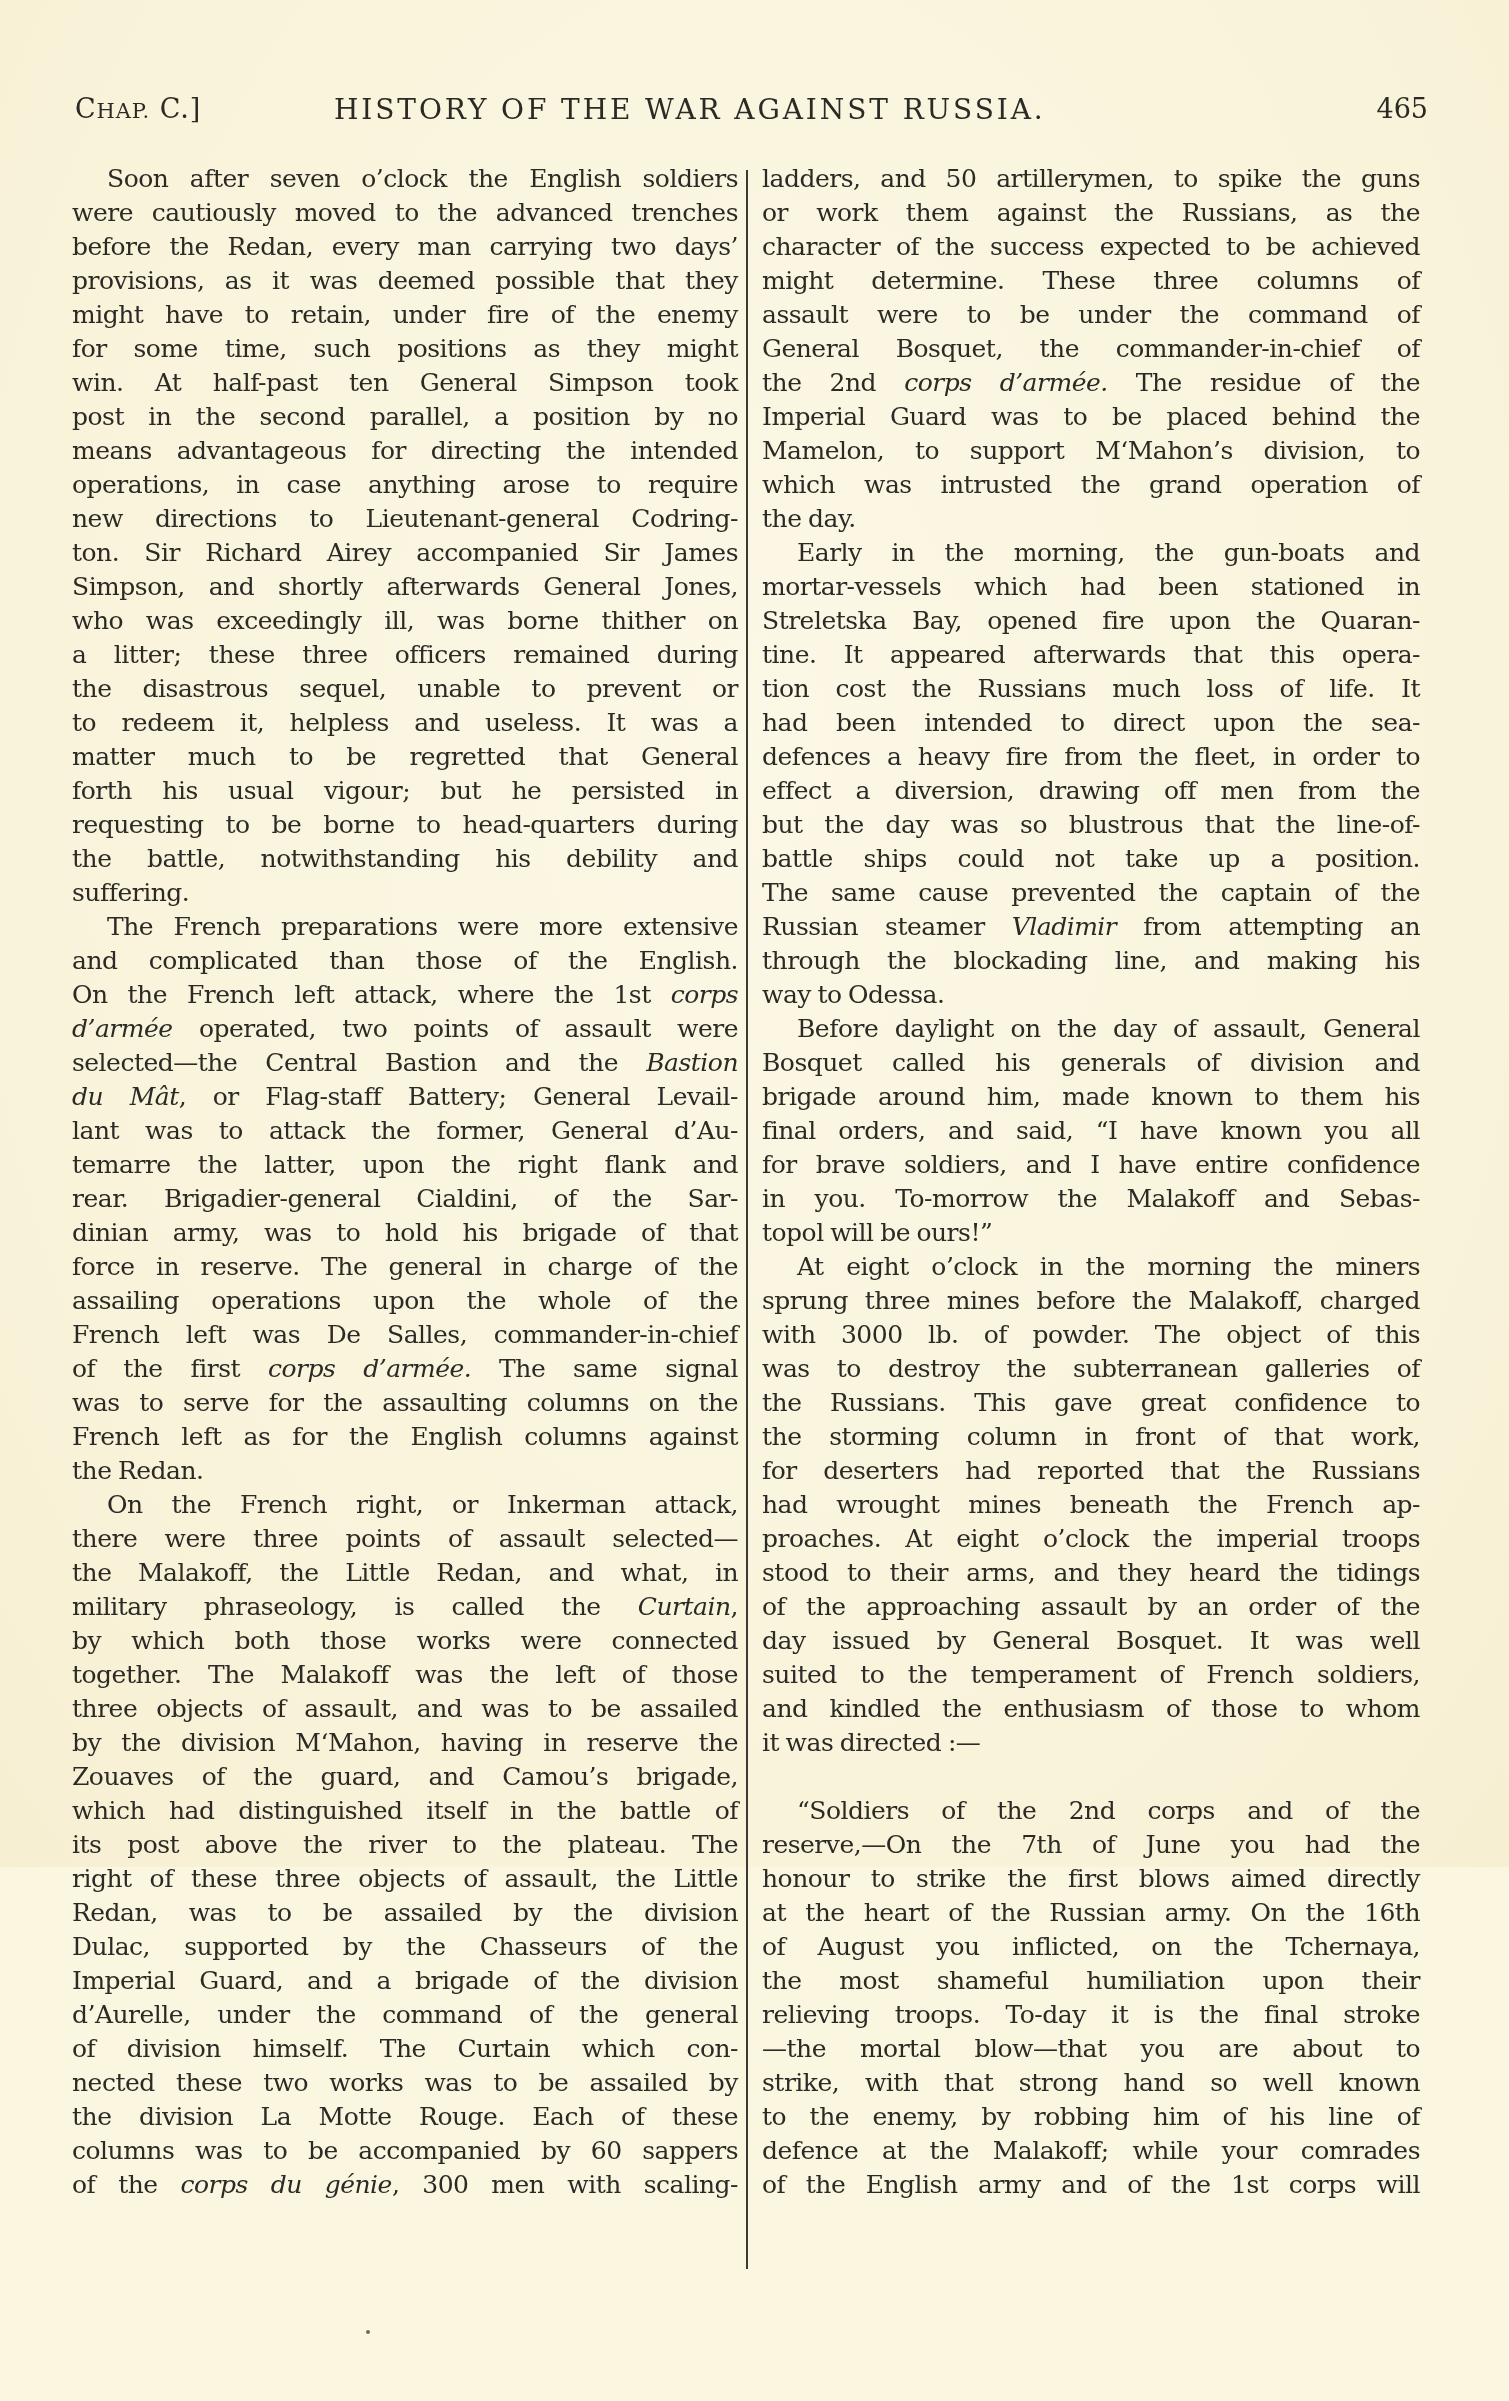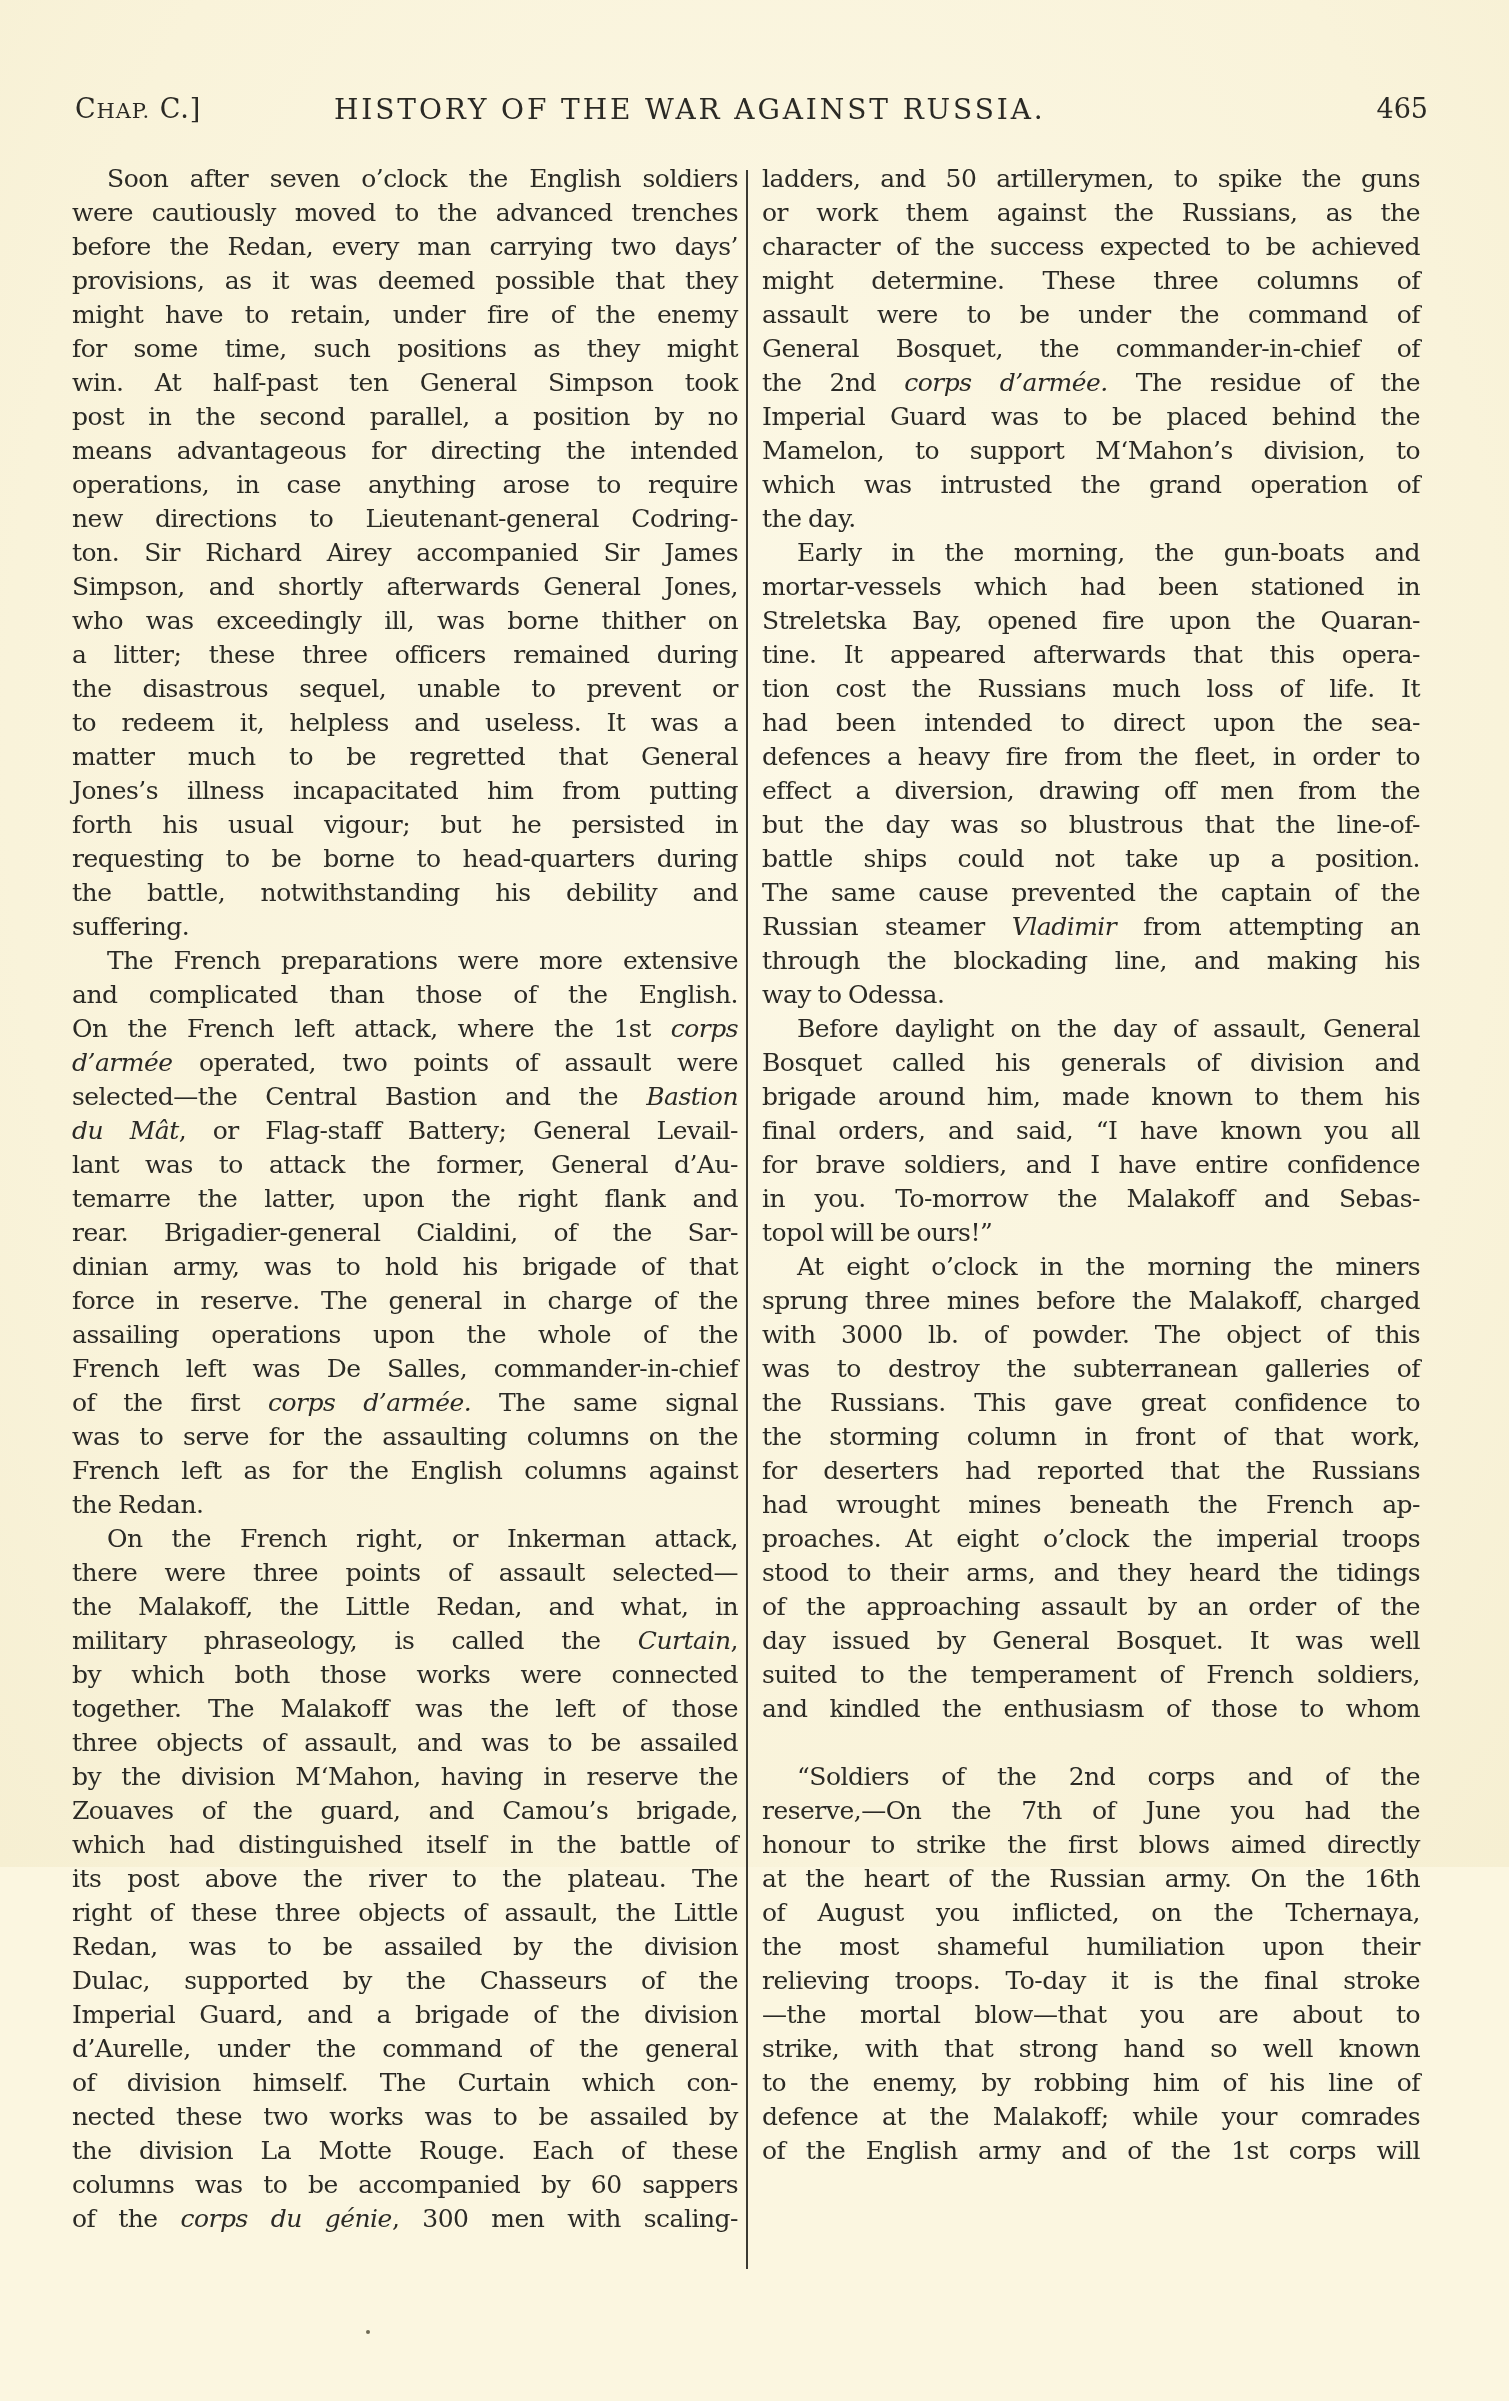--- a/index.html
+++ b/index.html
@@ -54,21 +54,20 @@
       <span class="line">means advantageous for directing the intended</span>
       <span class="line">operations, in case anything arose to require</span>
       <span class="line">new directions to Lieutenant-general Codring-</span>
       <span class="line">ton. Sir Richard Airey accompanied Sir James</span>
       <span class="line">Simpson, and shortly afterwards General Jones,</span>
       <span class="line">who was exceedingly ill, was borne thither on</span>
       <span class="line">a litter; these three officers remained during</span>
       <span class="line">the disastrous sequel, unable to prevent or</span>
       <span class="line">to redeem it, helpless and useless. It was a</span>
       <span class="line">matter much to be regretted that General</span>
-      <span class="line">Jones’s illness incapacitated him from putting</span>
       <span class="line">forth his usual vigour; but he persisted in</span>
       <span class="line">requesting to be borne to head-quarters during</span>
       <span class="line">the battle, notwithstanding his debility and</span>
       <span class="line last">suffering.</span>
       <span class="line indent">The French preparations were more extensive</span>
       <span class="line">and complicated than those of the English.</span>
       <span class="line"><span>On the French left attack, where the 1st </span><i>corps</i></span>
       <span class="line"><i>d’armée</i><span> operated, two points of assault were</span></span>
       <span class="line"><span>selected—the Central Bastion and the </span><i>Bastion</i></span>
       <span class="line"><i>du Mât</i><span>, or Flag-staff Battery; General Levail-</span></span>
@@ -146,20 +145,21 @@
       <span class="line">the Russians. This gave great confidence to</span>
       <span class="line">the storming column in front of that work,</span>
       <span class="line">for deserters had reported that the Russians</span>
       <span class="line">had wrought mines beneath the French ap-</span>
       <span class="line">proaches. At eight o’clock the imperial troops</span>
       <span class="line">stood to their arms, and they heard the tidings</span>
       <span class="line">of the approaching assault by an order of the</span>
       <span class="line">day issued by General Bosquet. It was well</span>
       <span class="line">suited to the temperament of French soldiers,</span>
       <span class="line">and kindled the enthusiasm of those to whom</span>
+      <span class="line last">it was directed :—</span>
       <span class="line blank"></span>
       <span class="line indent">“Soldiers of the 2nd corps and of the</span>
       <span class="line">reserve,—On the 7th of June you had the</span>
       <span class="line">honour to strike the first blows aimed directly</span>
       <span class="line">at the heart of the Russian army. On the 16th</span>
       <span class="line">of August you inflicted, on the Tchernaya,</span>
       <span class="line">the most shameful humiliation upon their</span>
       <span class="line">relieving troops. To-day it is the final stroke</span>
       <span class="line">—the mortal blow—that you are about to</span>
       <span class="line">strike, with that strong hand so well known</span>

